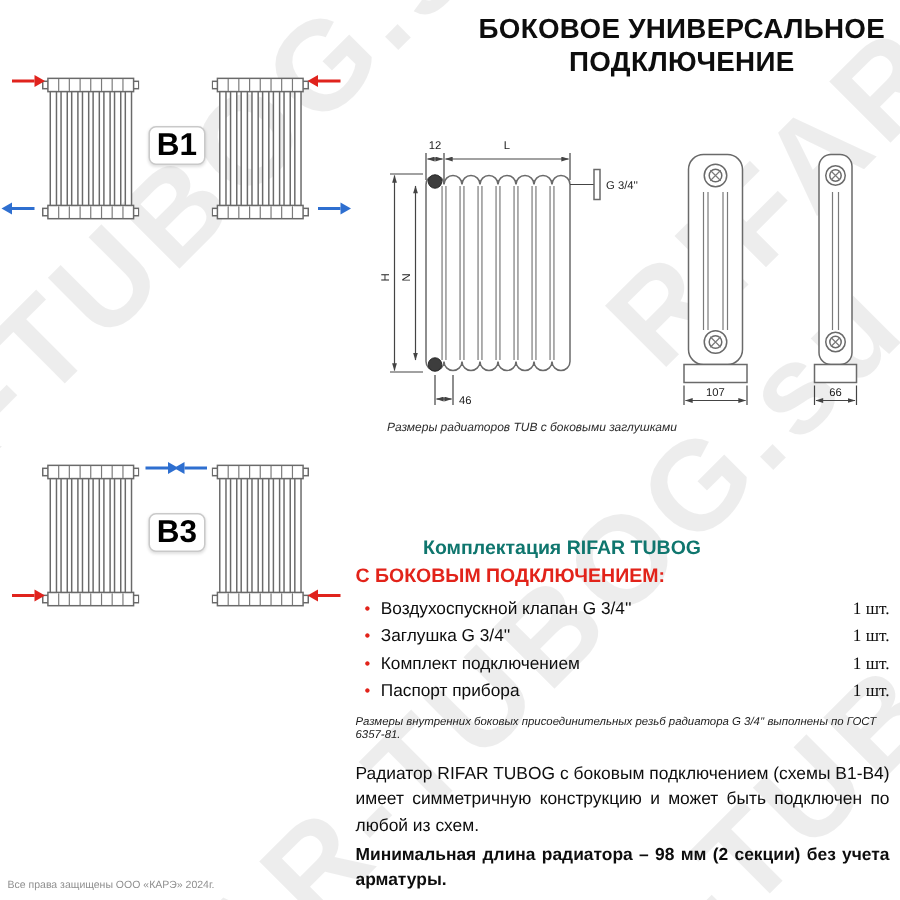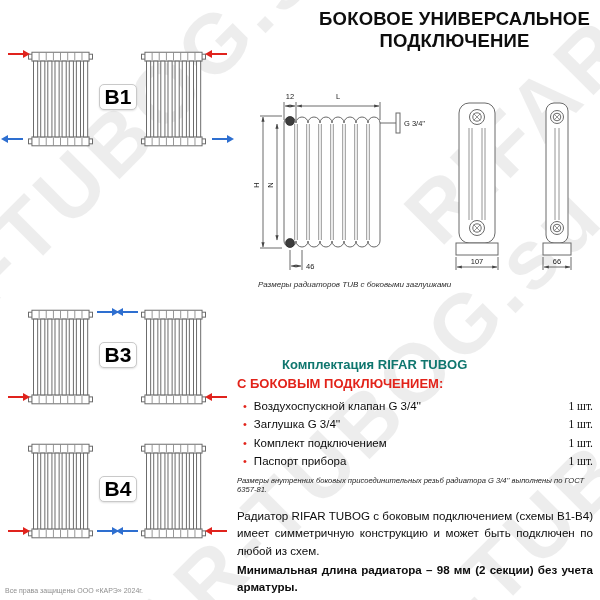--- a/index.html
+++ b/index.html
@@ -141,33 +141,20 @@
       <svg class="rad r">
           <use href="#radsym"></use>
         </svg>
       <div class="slabel">B3</div>
       <span class="arrow blue dir-right a-top x-in-l"></span>
       <span class="arrow blue dir-left a-top x-in-r"></span>
       <span class="arrow red dir-right a-bot x-out-l"></span>
       <span class="arrow red dir-left a-bot x-out-r"></span>
     </div>
 
-    <div class="scheme s4">
-      <svg class="rad l">
-          <use href="#radsym"></use>
-        </svg>
-      <svg class="rad r">
-          <use href="#radsym"></use>
-        </svg>
-      <div class="slabel">B4</div>
-      <span class="arrow red dir-right a-bot x-out-l"></span>
-      <span class="arrow red dir-left a-bot x-out-r"></span>
-      <span class="arrow blue dir-right a-bot x-in-l"></span>
-      <span class="arrow blue dir-left a-bot x-in-r"></span>
-    </div>
   </div>
 
   <svg class="draw front" width="185" height="190" viewBox="0 0 185 190">
     <path class="ln" d="M34 33 a6 6 0 0 1 12 0 a6 6 0 0 1 12 0 a6 6 0 0 1 12 0 a6 6 0 0 1 12 0 a6 6 0 0 1 12 0 a6 6 0 0 1 12 0 a6 6 0 0 1 12 0 a6 6 0 0 1 12 0 V151 a6 6 0 0 1 -12 0 a6 6 0 0 1 -12 0 a6 6 0 0 1 -12 0 a6 6 0 0 1 -12 0 a6 6 0 0 1 -12 0 a6 6 0 0 1 -12 0 a6 6 0 0 1 -12 0 a6 6 0 0 1 -12 0 Z"></path>
     <path class="thin" d="M44.7 34v116M56.7 34v116M68.7 34v116M80.7 34v116M92.7 34v116M104.7 34v116M116.7 34v116"></path>
     <path class="thin" d="M47.3 34v116M59.3 34v116M71.3 34v116M83.3 34v116M95.3 34v116M107.3 34v116M119.3 34v116"></path>
     <circle class="plug" cx="40" cy="31" r="4.5"></circle>
     <circle class="plug" cx="40" cy="153" r="4.5"></circle>
 
     <path class="dim" d="M130 33H146"></path>

